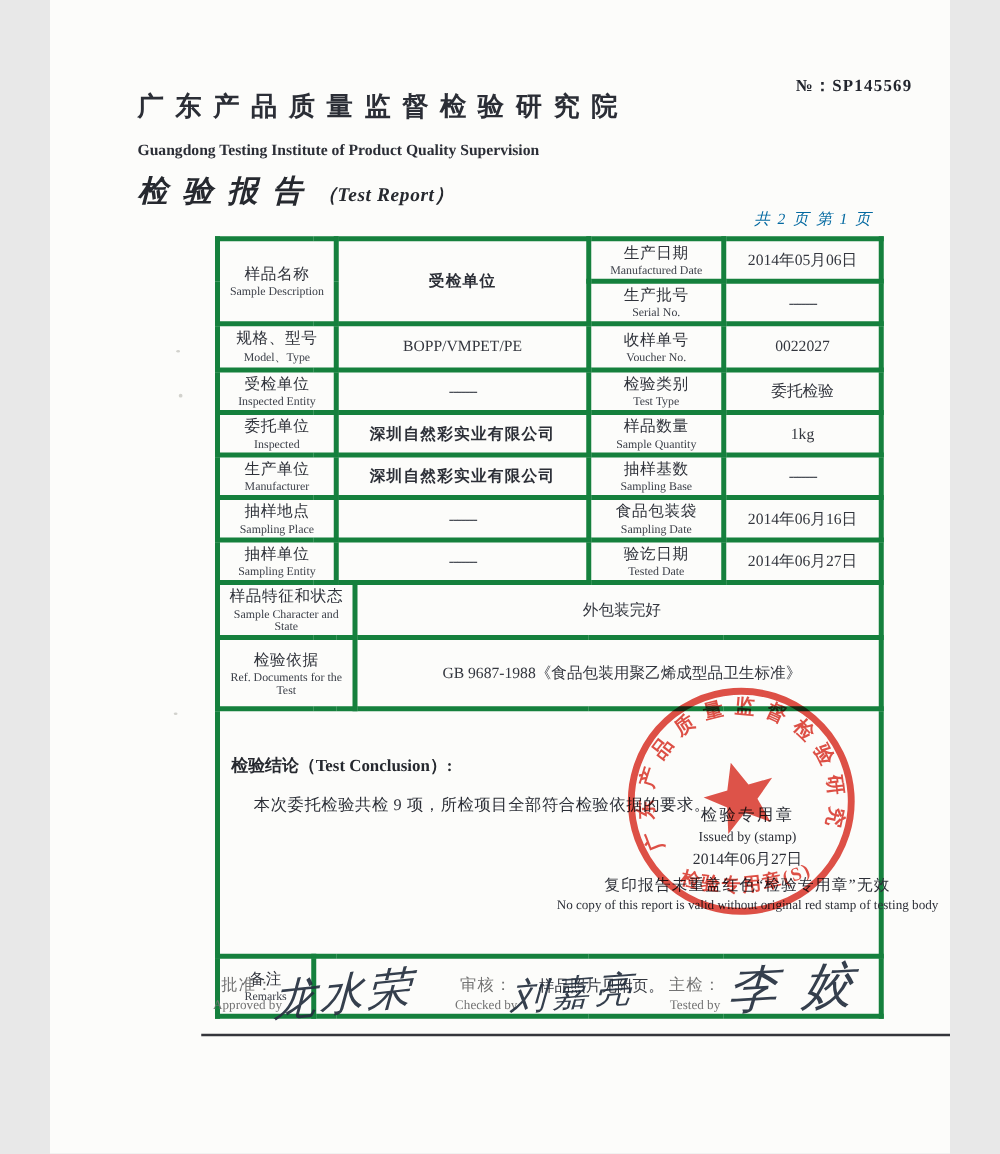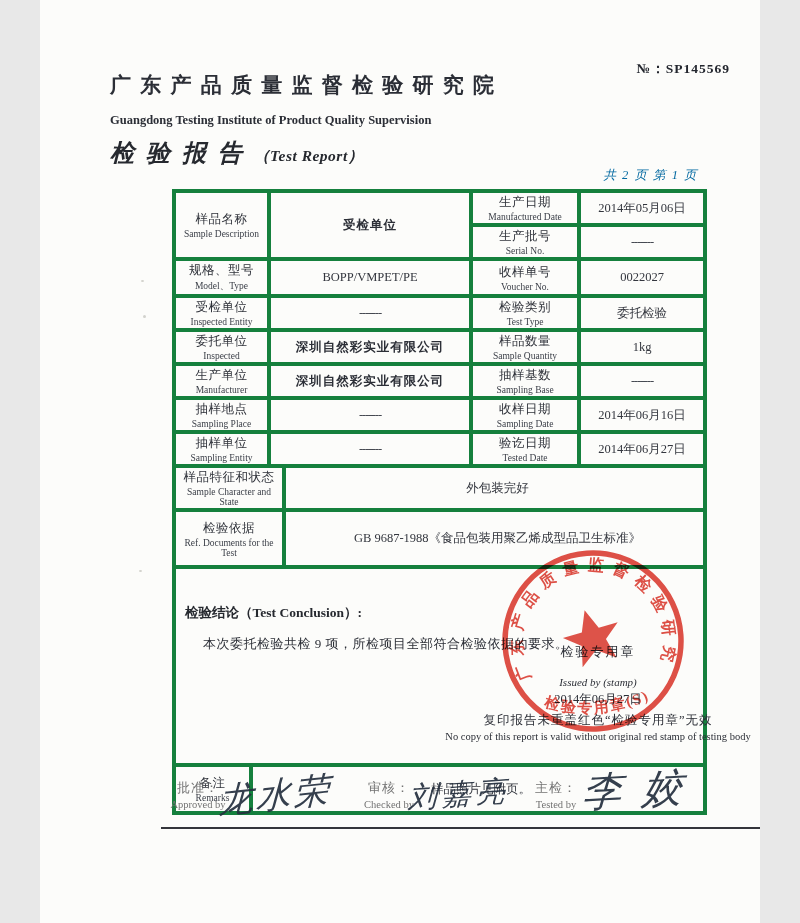--- a/index.html
+++ b/index.html
@@ -35,21 +35,21 @@
   .val-strong { font-weight:bold; letter-spacing:1px; color:#2c2f37; }
   td.cell-left { text-align:center; padding-left:10px; }
   .dash { letter-spacing:-1px; color:#3a3e47; }
   
   td.concl-cell { position:relative; text-align:left; vertical-align:top; }
   .concl-head { font-weight:bold; font-size:13.5px; margin:34px 0 0 5px; color:#26292f; }
   .concl-body { font-size:13px; margin:13px 0 0 23px; letter-spacing:0.5px; color:#2c2f37; }
   .issued { position:absolute; left:246px; top:74px; width:352px; text-align:center; color:#2c2f37; }
   .issued div { white-space:nowrap; }
   .iss-zh { font-size:13px; letter-spacing:2px; }
-  .iss-en { font-size:11px; margin-top:15px;font-style:italic; }
+  .iss-en { font-size:11px; margin-top:3px; }
   .iss-date { font-size:12.5px; margin-top:3px; }
   .warn-zh { font-size:12.5px; margin-top:4px; letter-spacing:1px; }
   .warn-en { font-size:10.5px; margin-top:2px; }
   
   .stamp {
     position:absolute; left:458px; top:546px; width:190px; height:190px;
     mix-blend-mode:multiply; opacity:0.88; transform:rotate(-4deg);
   }
   
   .sig-label { position:absolute; text-align:center; color:#737373; }
@@ -172,21 +172,21 @@
       </td>
       <td class="val dash">-------</td>
     </tr>
     <tr style="height:28px">
       <td class="lbl" colspan="2">
         <div class="zh">抽样地点</div>
         <div class="en">Sampling Place</div>
       </td>
       <td class="val dash" colspan="2">-------</td>
       <td class="lbl">
-        <div class="zh">收样日期</div>
+        <div class="zh">食品包装袋</div>
         <div class="en">Sampling Date</div>
       </td>
       <td class="val">2014年06月16日</td>
     </tr>
     <tr style="height:26px">
       <td class="lbl" colspan="2">
         <div class="zh">抽样单位</div>
         <div class="en">Sampling Entity</div>
       </td>
       <td class="val dash" colspan="2">-------</td>

